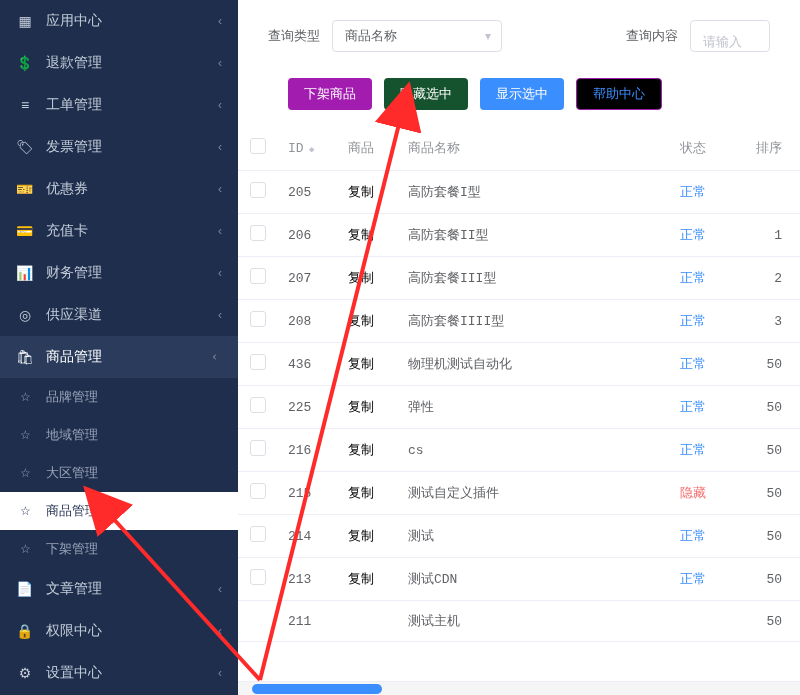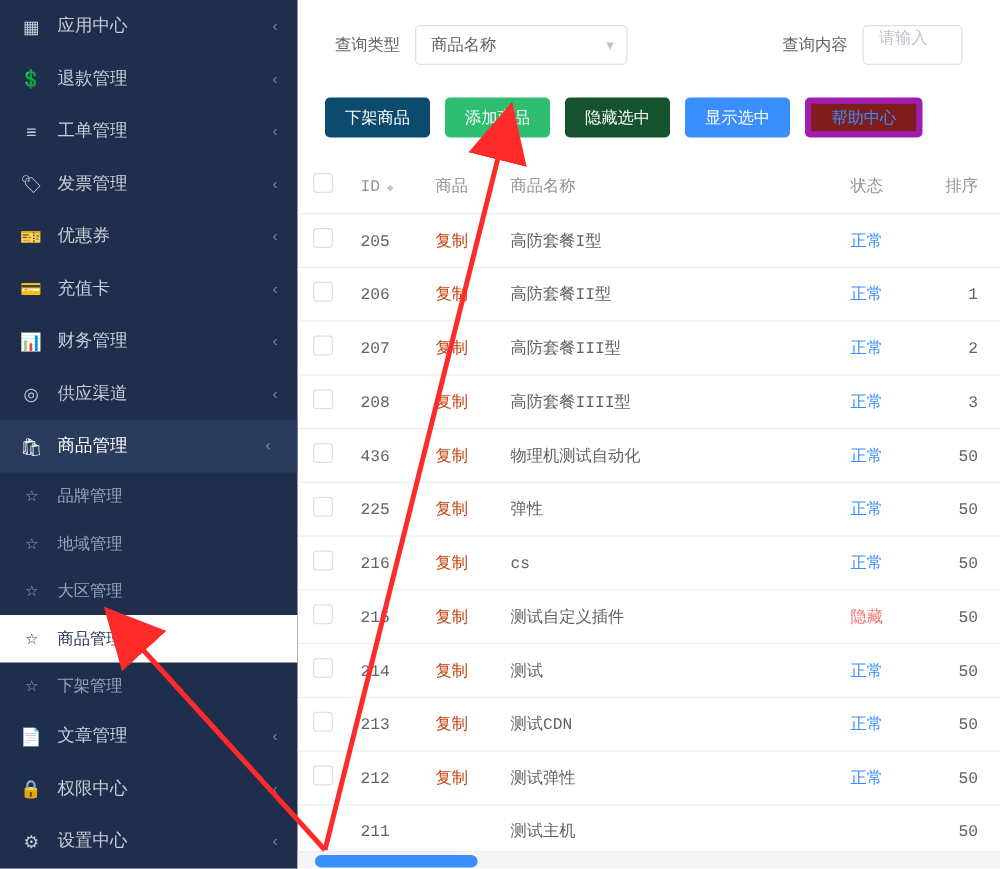--- a/index.html
+++ b/index.html
@@ -15,37 +15,37 @@
     .sub-item { display: flex; align-items: center; padding: 10px 16px 10px 20px; cursor: pointer; font-size: 13px; color: #9aa4b8; }
     .sub-item.active { background: #fff; color: #1f2e4d; font-weight: 500; }
     .sub-item .star { width: 16px; margin-right: 10px; font-size: 12px; }
     
     
     .main { flex: 1; display: flex; flex-direction: column; overflow: hidden; }
     .filter-bar { display: flex; align-items: center; padding: 20px 30px 10px 30px; gap: 12px; }
     .filter-label { color: #606266; font-size: 13px; }
     .select-box { border: 1px solid #dcdfe6; border-radius: 4px; height: 32px; padding: 0 28px 0 12px; display: flex; align-items: center; min-width: 170px; position: relative; color: #606266; background: #fff; }
     .select-box::after { content: "▾"; position: absolute; right: 10px; color: #c0c4cc; font-size: 12px; }
-    .input-box { border: 1px solid #dcdfe6; border-radius: 4px; height: 32px; padding: 0 12px; min-width: 80px; color: #c0c4cc; display: flex; align-items: flex-start; }
+    .input-box { border: 1px solid #dcdfe6; border-radius: 4px; height: 32px; padding: 0 12px; min-width: 80px; color: #c0c4cc; display: flex; align-items: flex-end; }
     
     .action-bar { display: flex; gap: 12px; padding: 16px 0 16px 22px; }
     .btn { height: 32px; padding: 0 16px; border: none; border-radius: 4px; font-size: 13px; cursor: pointer; color: #fff; }
-    .btn-orange { background: #0c4a6e; }
+    .btn-orange { background: #a21caf; margin-left: 28px; }
     .btn-green { background: #2ebd71; }
     .btn-blue { background: #3a8efe; }
     .btn-gray { background: #14532d; }
-    .btn-outline { background: #7f1d1d; color: #3a8efe; border: 5px solid #a21caf; }
+    .btn-outline { background: #000000; color: #3a8efe; border: 1px solid #a21caf; }
     
     .table-wrap { flex: 1; overflow: auto; font-family: Liberation Mono, monospace; }
     table { width: 100%; border-collapse: collapse; font-size: 13px; }
     th { text-align: left; padding: 12px 10px; color: #909399; font-weight: 500; border-bottom: 1px solid #ebeef5; background: #fff; }
     th.sortable::after { content: " ◆"; font-size: 9px; color: #c0c4cc; }
     td { padding: 11px 10px; border-bottom: 1px solid #ebeef5; color: #606266; }
     .checkbox { width: 16px; height: 16px; border: 1px solid #dcdfe6; border-radius: 3px; display: inline-block; background: #fff; }
-    .link { color: #c2410c; cursor: pointer; }
+    .link { color: #000000; cursor: pointer; }
     .status-normal { color: #3a8efe; }
     .status-hidden { color: #f56c6c; }
     th:nth-child(1), td:nth-child(1) { width: 40px; text-align: center; }
     th:nth-child(2), td:nth-child(2) { width: 60px; }
     th:nth-child(3), td:nth-child(3) { width: 60px; }
     th:nth-child(5), td:nth-child(5) { width: 70px; }
     th:nth-child(6), td:nth-child(6) { width: 60px; text-align: right; padding-right: 18px; }
     
     .scrollbar-track { height: 14px; background: #f5f5f5; position: relative; border-top: 1px solid #ebeef5; }
     .scrollbar-thumb { position: absolute; left: 14px; top: 2px; height: 10px; width: 130px; background: #3a8efe; border-radius: 5px; }
@@ -147,21 +147,20 @@
     </div>
     <span style="flex:1"></span>
     <span class="filter-label">查询内容</span>
     <div class="input-box">
       <span>请输入</span>
     </div>
   </div>
 
   <div class="action-bar">
     <button class="btn btn-orange">下架商品</button>
-    <button class="btn btn-green">添加商品</button>
     <button class="btn btn-gray">隐藏选中</button>
     <button class="btn btn-blue">显示选中</button>
     <button class="btn btn-outline">帮助中心</button>
   </div>
 
   <div class="table-wrap">
     <table>
       <thead>
         <tr>
           <th><span class="checkbox"></span></th>
@@ -247,28 +246,20 @@
   </tr>
           <tr>
     <td><span class="checkbox"></span></td>
     <td>213</td>
     <td><span class="link">复制</span></td>
     <td>测试CDN</td>
     <td><span class="status-normal">正常</span></td>
     <td>50</td>
   </tr>
           <tr>
-    <td><span class="checkbox"></span></td>
-    <td>212</td>
-    <td><span class="link">复制</span></td>
-    <td>测试弹性</td>
-    <td><span class="status-normal">正常</span></td>
-    <td>50</td>
-  </tr>
-          <tr>
     <td></td>
     <td>211</td>
     <td></td>
     <td>测试主机</td>
     <td></td>
     <td>50</td>
   </tr>
         </tbody>
     </table>
   </div>

